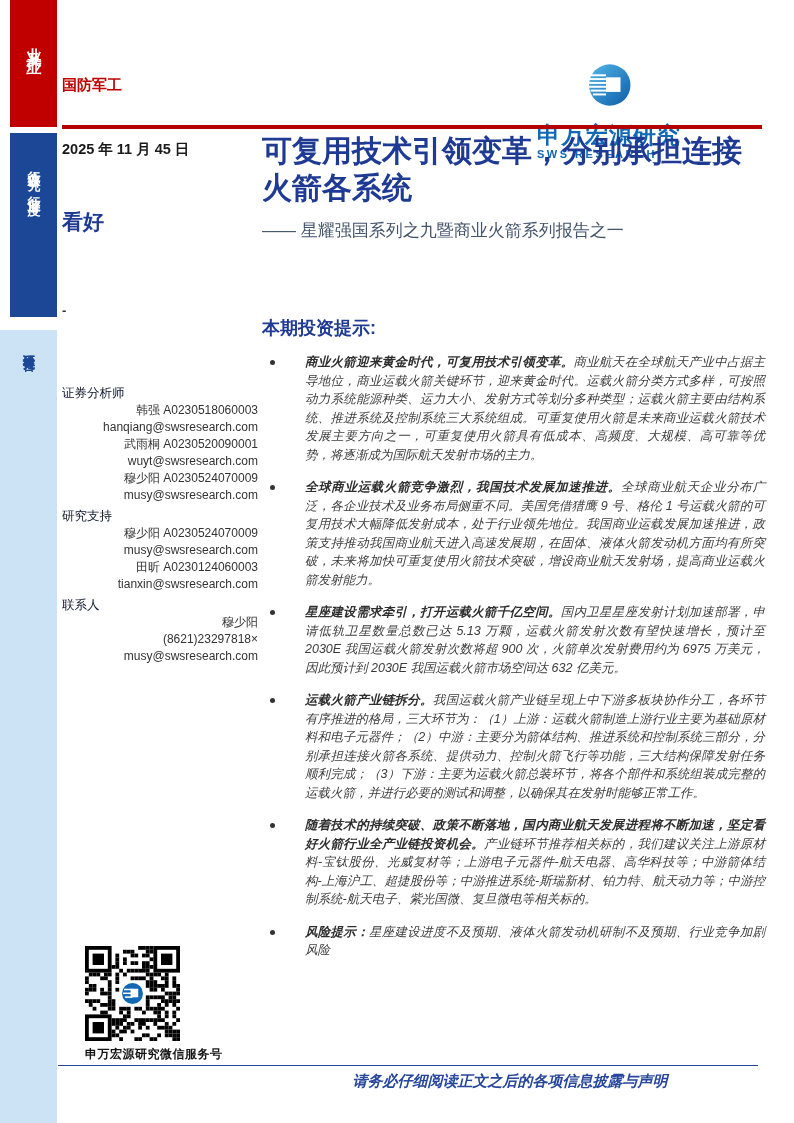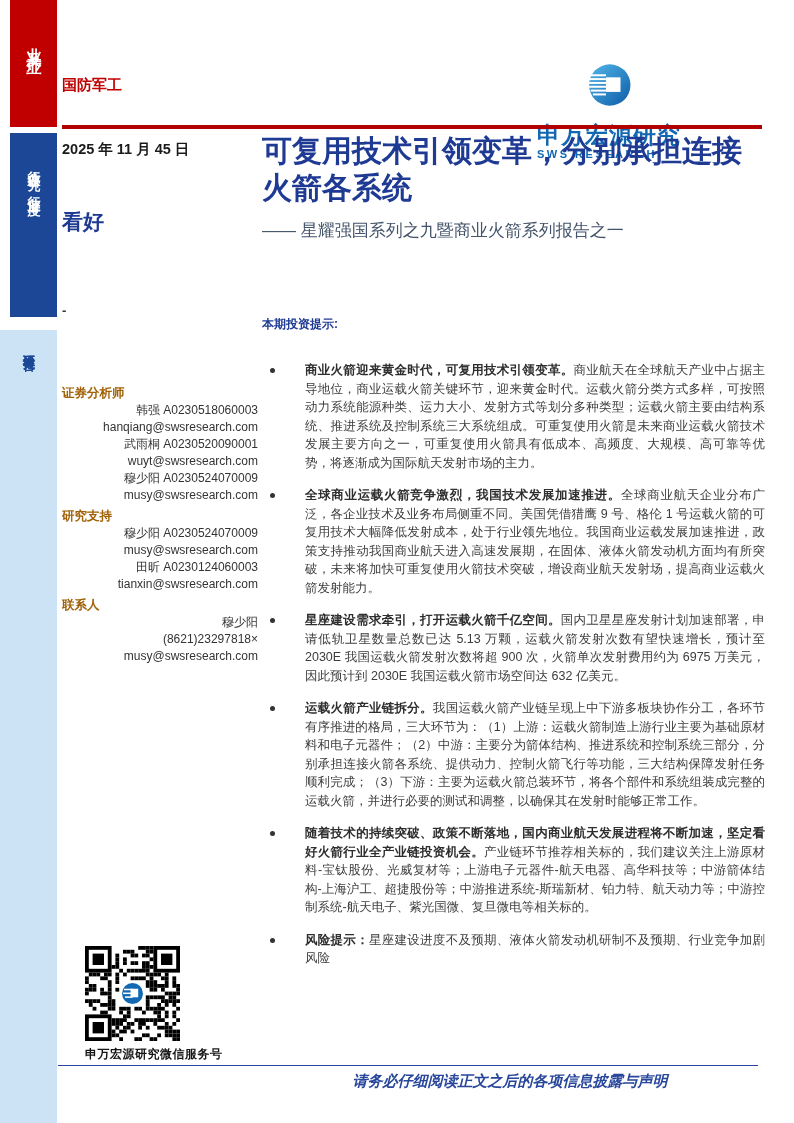--- a/index.html
+++ b/index.html
@@ -42,27 +42,27 @@
     position:absolute; left:262px; top:132px; width:502px;
     font-size:30px; line-height:37px; font-weight:bold; color:#1e3a93;
   }
   .report-subtitle {
     position:absolute; left:262px; top:219px; width:502px;
     font-size:17px; font-weight:500; color:#44546a;
   }
 
   
   .analysts { position:absolute; left:62px; top:381px; width:196px; font-size:12px; line-height:17px; color:#333; }
-  .analyst-heading { color:#a16207; font-weight:bold; font-size:12.5px; margin-top:3px; line-height:18px; }
+  .analyst-heading { color:#0f172a; font-weight:normal; font-size:12.5px; margin-top:3px; line-height:18px; }
   .analyst-line { word-break:break-all;text-align:right; }
 
   
   .main-col { position:absolute; left:262px; top:316px; width:503px; }
-  .tips-heading { font-size:12px; font-weight:bold; color:#1e3a93; }
-  .bullets { list-style:none; margin-top:28px; }
+  .tips-heading { font-size:18px; font-weight:bold; color:#1e3a93; }
+  .bullets { list-style:none; margin-top:13px;font-style:italic; }
   .bullets li {
     position:relative; padding-left:43px; margin-bottom:14px;
     font-size:12.5px; line-height:18.5px; color:#3c3c3c; text-align:justify;
   }
   .bullet-marker { position:absolute; left:8px; top:7px; width:5px; height:5px; border-radius:50%; background:#333; }
   .bullet-lead { font-weight:bold; color:#2e2e2e; }
 
   
   .qr-block { position:absolute; left:85px; top:946px; width:200px; }
   .qr-svg { display:block; background:#fff; }

